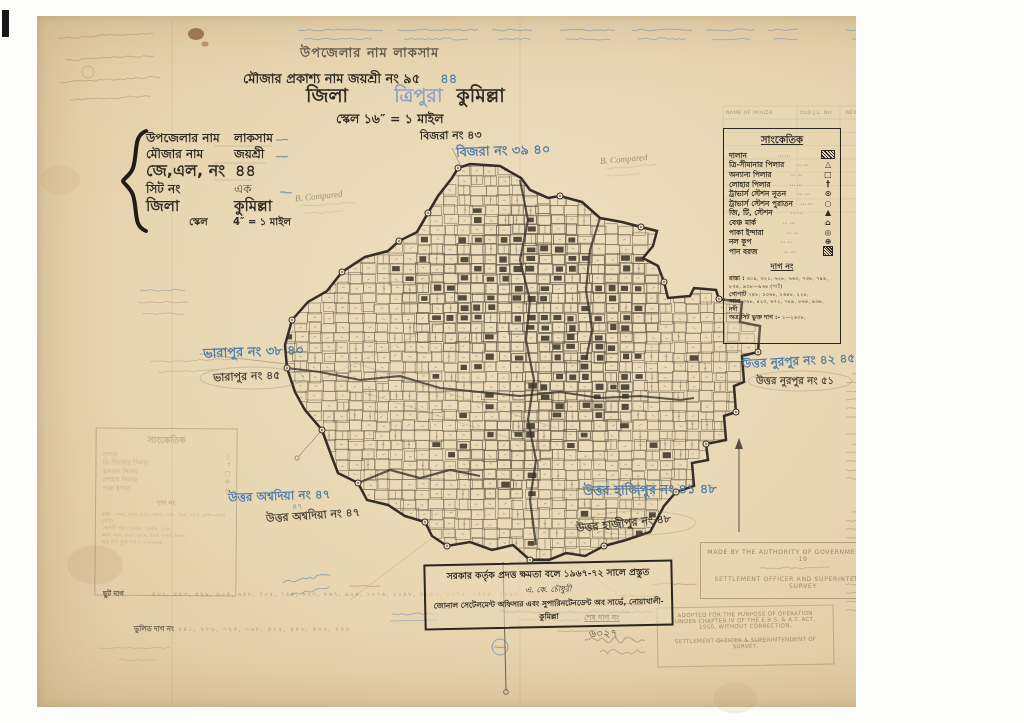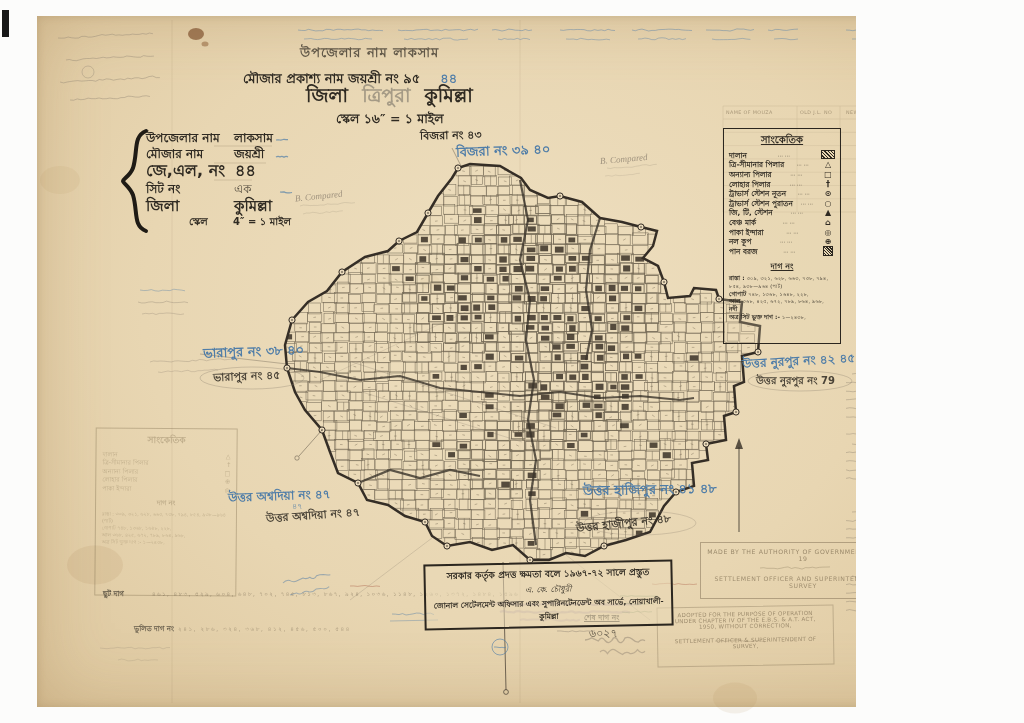--- a/index.html
+++ b/index.html
@@ -2103,21 +2103,21 @@
 
   <div class="lbl" style="left:2px;top:10px;width:7px;height:27px;background:#181818;"></div>
 
   <div class="lbl bn b" style="left:300px;top:46px;font-size:13px;opacity:.72;letter-spacing:1px;">উপজেলার নাম লাকসাম</div>
   <div class="lbl" style="left:243px;top:72px;font-size:13px;">
     <span class="bn b ink">মৌজার প্রকাশ্য নাম জয়শ্রী নং ৯৫</span>
     <span class="bn b blue" style="margin-left:16px;">৪৪</span>
   </div>
   <div class="lbl" style="left:306px;top:86px;font-size:19px;">
     <span class="bn b ink">জিলা</span>
-    <span class="bn b" style="opacity:.4;padding:0 8px;color:#404040;">ত্রিপুরা</span>
+    <span class="bn b" style="opacity:.4;padding:0 8px;color:#1d4ed8;margin-left:32px;">ত্রিপুরা</span>
     <span class="bn b ink">কুমিল্লা</span>
   </div>
   <div class="lbl bn b" style="left:336px;top:112px;font-size:12.5px;">স্কেল ১৬″ = ১ মাইল</div>
 
   <div class="lbl" style="left:146px;top:132px;width:135px;">
     <div class="infoRow" style="font-size:12px;">
       <span class="bn b k">উপজেলার নাম</span>
       <span class="bn b">লাকসাম</span>
     </div>
     <div class="infoRow" style="font-size:12px;">
@@ -2236,21 +2236,21 @@
     <div style="font-size:4.8px;line-height:1.5;" class="bn"><span>অত্র সিট ভুক্ত দাগ :-</span> <span>১—২৪৩৮,</span></div>
   </div>
 
   <div class="lbl" style="left:265px;top:165px;width:505px;height:400px;"></div>
 
   <div class="lbl bn b ink" style="left:420px;top:130px;font-size:11px;transform:rotate(-1deg);">বিজরা নং ৪৩</div>
   <div class="lbl bn b blue" style="left:456px;top:144px;font-size:13px;transform:rotate(-2deg);">বিজরা নং ৩৯ ৪০</div>
   <div class="lbl bn b blue" style="left:203px;top:345px;font-size:13px;transform:rotate(-2deg);">ভারাপুর নং ৩৮ ৪০</div>
   <div class="lbl bn b ink" style="left:213px;top:371px;font-size:11px;opacity:.85;transform:rotate(-2deg);">ভারাপুর নং ৪৫</div>
   <div class="lbl bn b blue" style="left:742px;top:355px;font-size:12px;transform:rotate(-3deg);">উত্তর নুরপুর নং ৪২ ৪৫</div>
-  <div class="lbl bn b ink" style="left:756px;top:376px;font-size:10px;opacity:.85;">উত্তর নুরপুর নং 79</div>
+  <div class="lbl bn b ink" style="left:756px;top:376px;font-size:10px;opacity:.85;">উত্তর নুরপুর নং ৫১</div>
   <div class="lbl bn b blue" style="left:228px;top:490px;font-size:12px;transform:rotate(-2deg);">উত্তর অশ্বদিয়া নং ৪৭</div>
   <div class="lbl bn blue" style="left:292px;top:503px;font-size:8px;opacity:.8;">৪৭</div>
   <div class="lbl bn b ink" style="left:266px;top:510px;font-size:11px;opacity:.85;transform:rotate(-4deg);">উত্তর অশ্বদিয়া নং ৪৭</div>
   <div class="lbl bn b blue" style="left:583px;top:483px;font-size:13px;transform:rotate(-1deg);">উত্তর হাজিপুর নং ৪১ ৪৮</div>
   <div class="lbl bn b ink" style="left:576px;top:518px;font-size:11px;opacity:.85;transform:rotate(-6deg);">উত্তর হাজীপুর নং ৪৮</div>
 
   <div class="lbl pencil" style="left:295px;top:192px;font-size:9px;font-style:italic;font-family:'Liberation Serif',serif;transform:rotate(-6deg);opacity:.8;">B. Compared</div>
   <div class="lbl pencil" style="left:600px;top:155px;font-size:9px;font-style:italic;font-family:'Liberation Serif',serif;transform:rotate(-5deg);opacity:.8;">B. Compared</div>
 
   <div class="stampbox">

